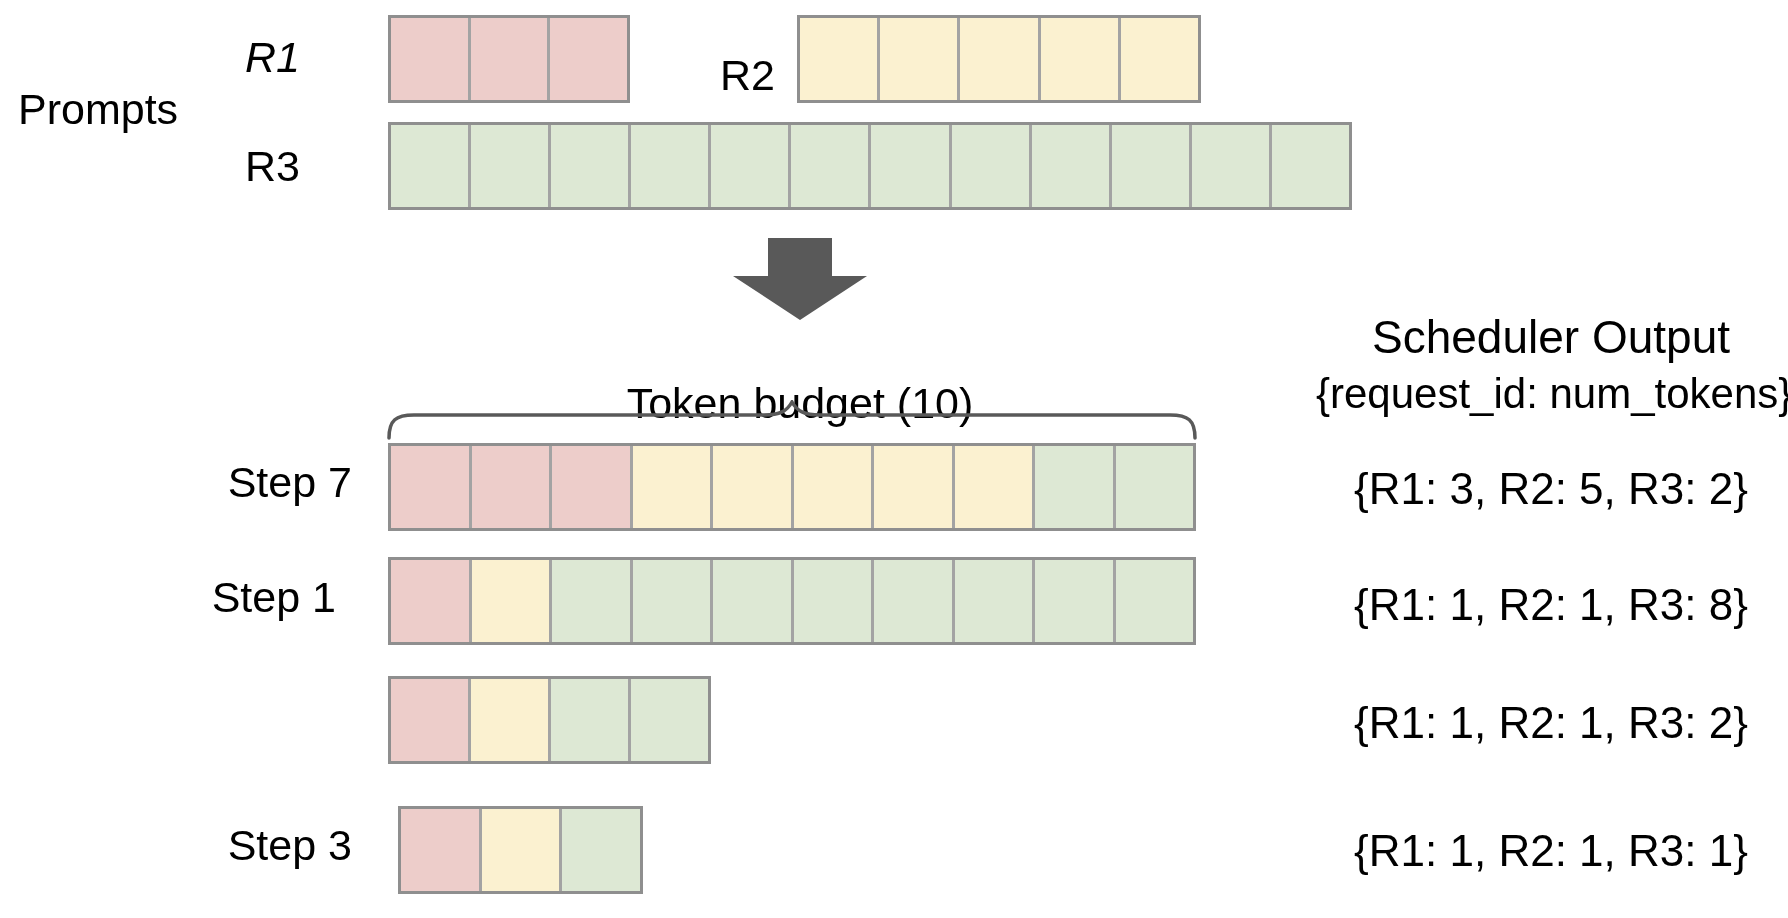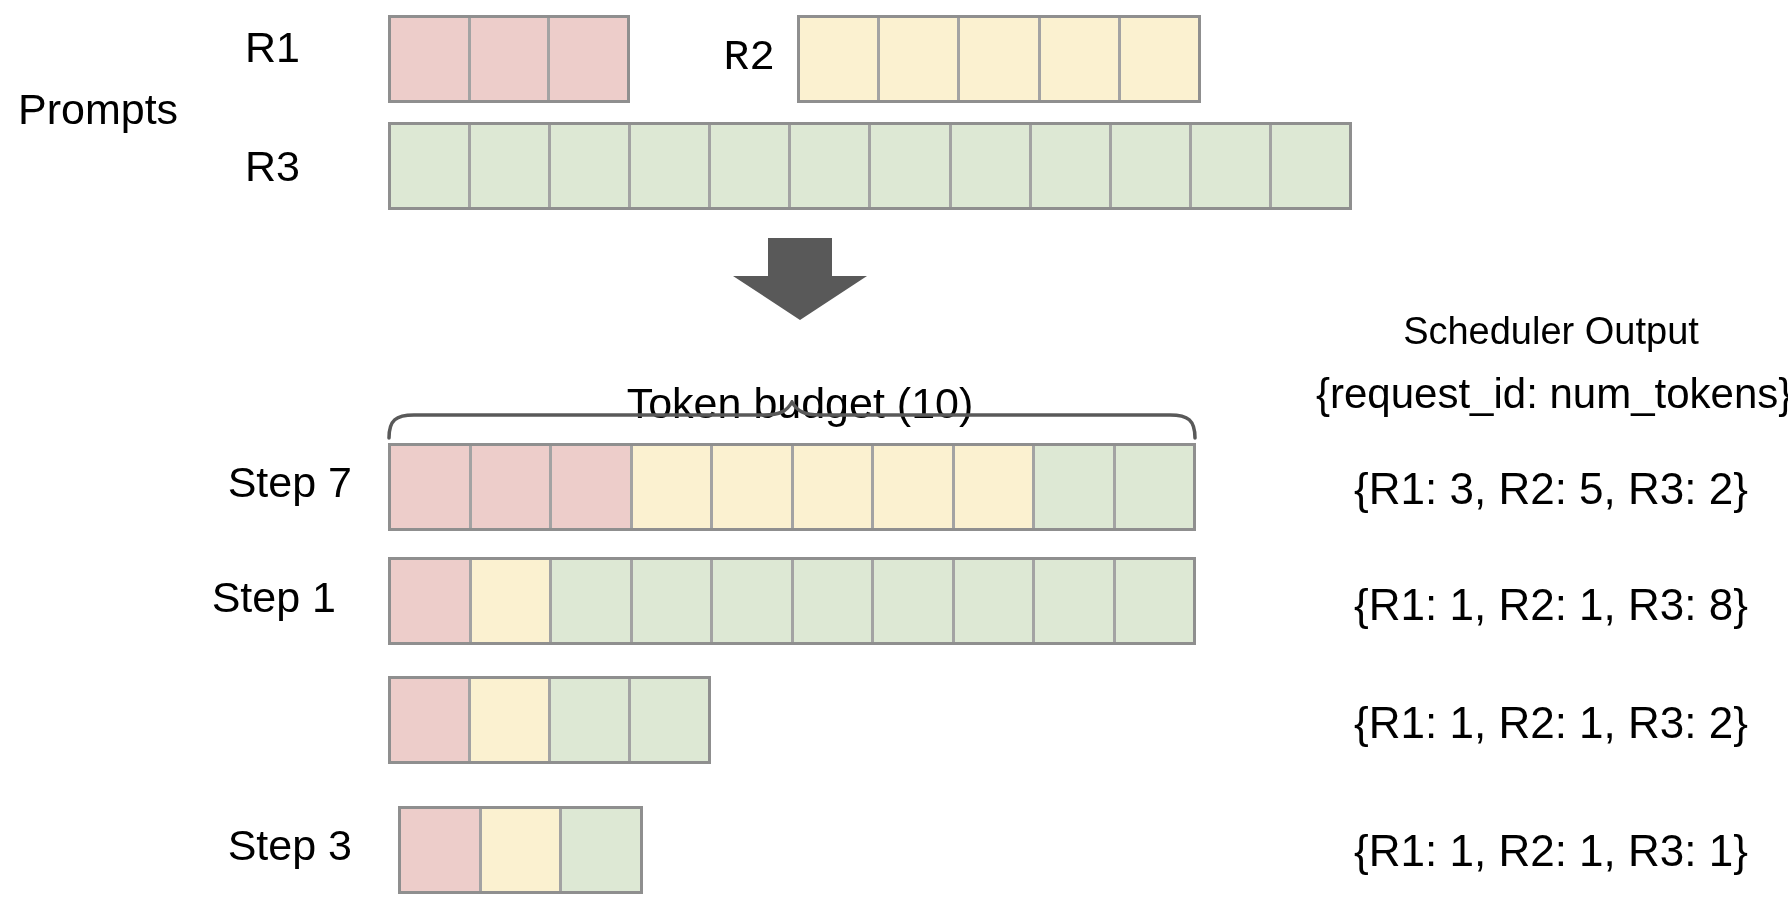--- a/index.html
+++ b/index.html
@@ -30,21 +30,21 @@
     box-sizing: border-box;
     border: 3px solid #8f8f8f;
     background: #ffffff;
   }
   .token-row .cell {
     flex: 1 1 0;
     border-right: 3px solid #a3a3a3;
   }
   .token-row .cell:last-child { border-right: none; }
   .scheduler-title {
-    font-size: 38px;
+    font-size: 46px;
     color: #000000;
     white-space: nowrap;
   }
   .scheduler-subtitle {
     font-size: 42px;
     color: #000000;
     white-space: nowrap;
   }
   .output-line {
     font-size: 44px;
@@ -52,28 +52,28 @@
     white-space: nowrap;
   }
 </style>
 </head>
 <body>
 
 <div id="stage">
 
   <div class="abs label" style="left:18px; top:85px; width:200px;">Prompts</div>
 
-  <div class="abs label right" style="left:150px; top:23px; width:150px;">R1</div>
+  <div class="abs label right" style="left:150px; top:33px; width:150px;font-style:italic;">R1</div>
   <div class="token-row" style="left:388px; top:15px; width:242px; height:88px;">
       <div class="cell" style="background: rgb(237, 205, 202);"></div>
       <div class="cell" style="background: rgb(237, 205, 202);"></div>
       <div class="cell" style="background: rgb(237, 205, 202);"></div>
     </div>
 
-  <div class="abs label right" style="left:660px; top:33px; width:115px;font-family:Liberation Mono, monospace;">R2</div>
+  <div class="abs label right" style="left:660px; top:51px; width:115px;">R2</div>
   <div class="token-row" style="left:797px; top:15px; width:404px; height:88px;">
       <div class="cell" style="background: rgb(251, 241, 208);"></div>
       <div class="cell" style="background: rgb(251, 241, 208);"></div>
       <div class="cell" style="background: rgb(251, 241, 208);"></div>
       <div class="cell" style="background: rgb(251, 241, 208);"></div>
       <div class="cell" style="background: rgb(251, 241, 208);"></div>
     </div>
 
   <div class="abs label right" style="left:150px; top:142px; width:150px;">R3</div>
   <div class="token-row" style="left:388px; top:122px; width:964px; height:88px;">

